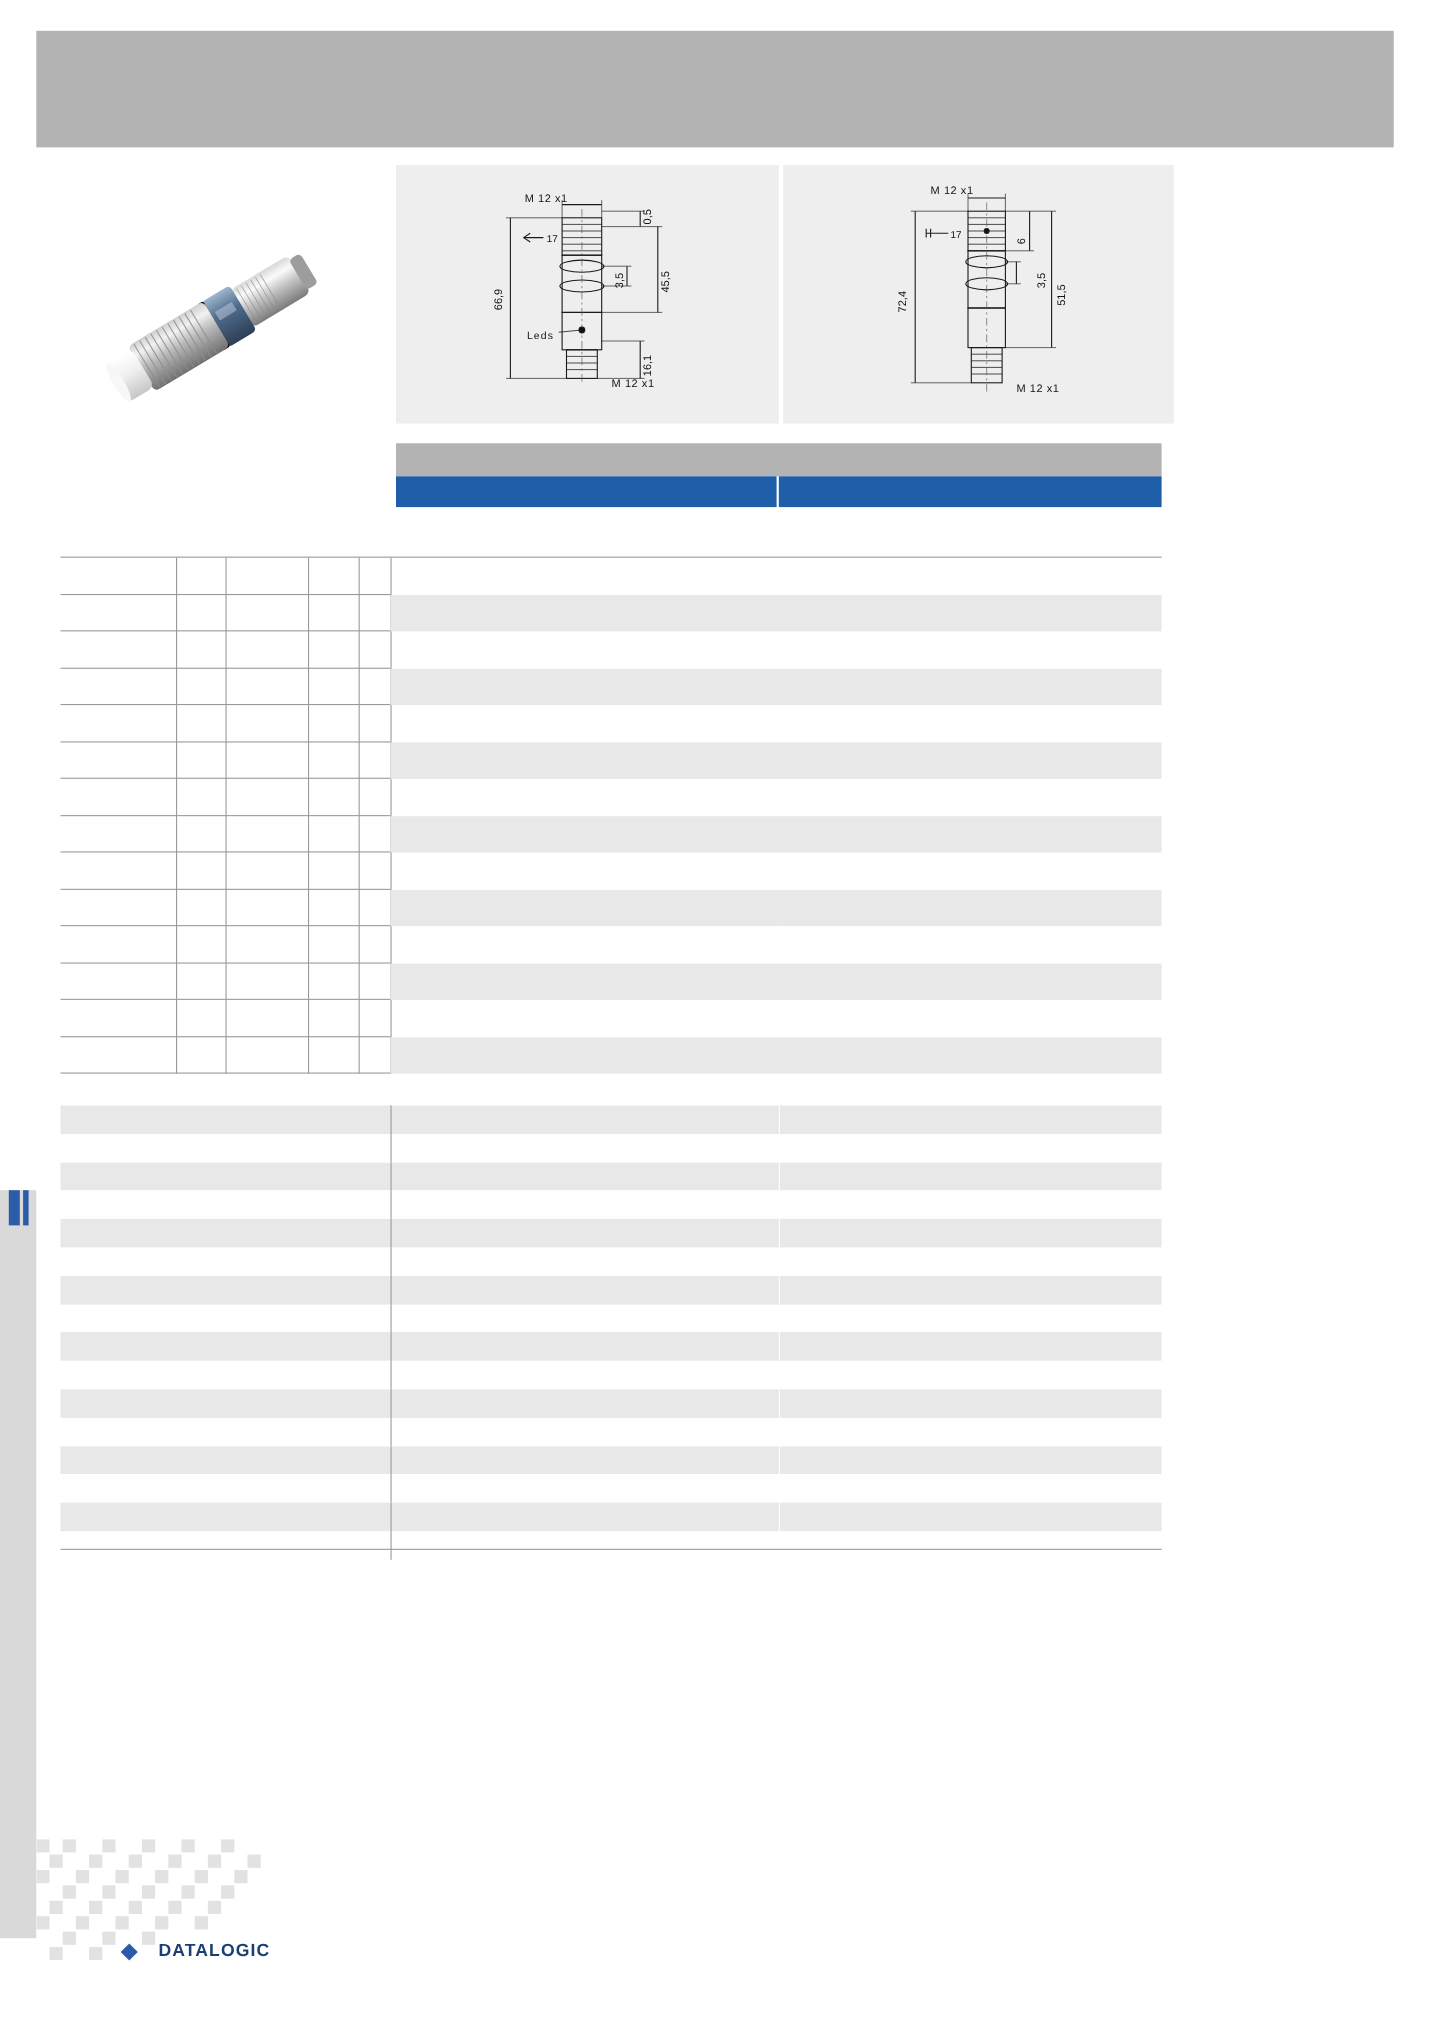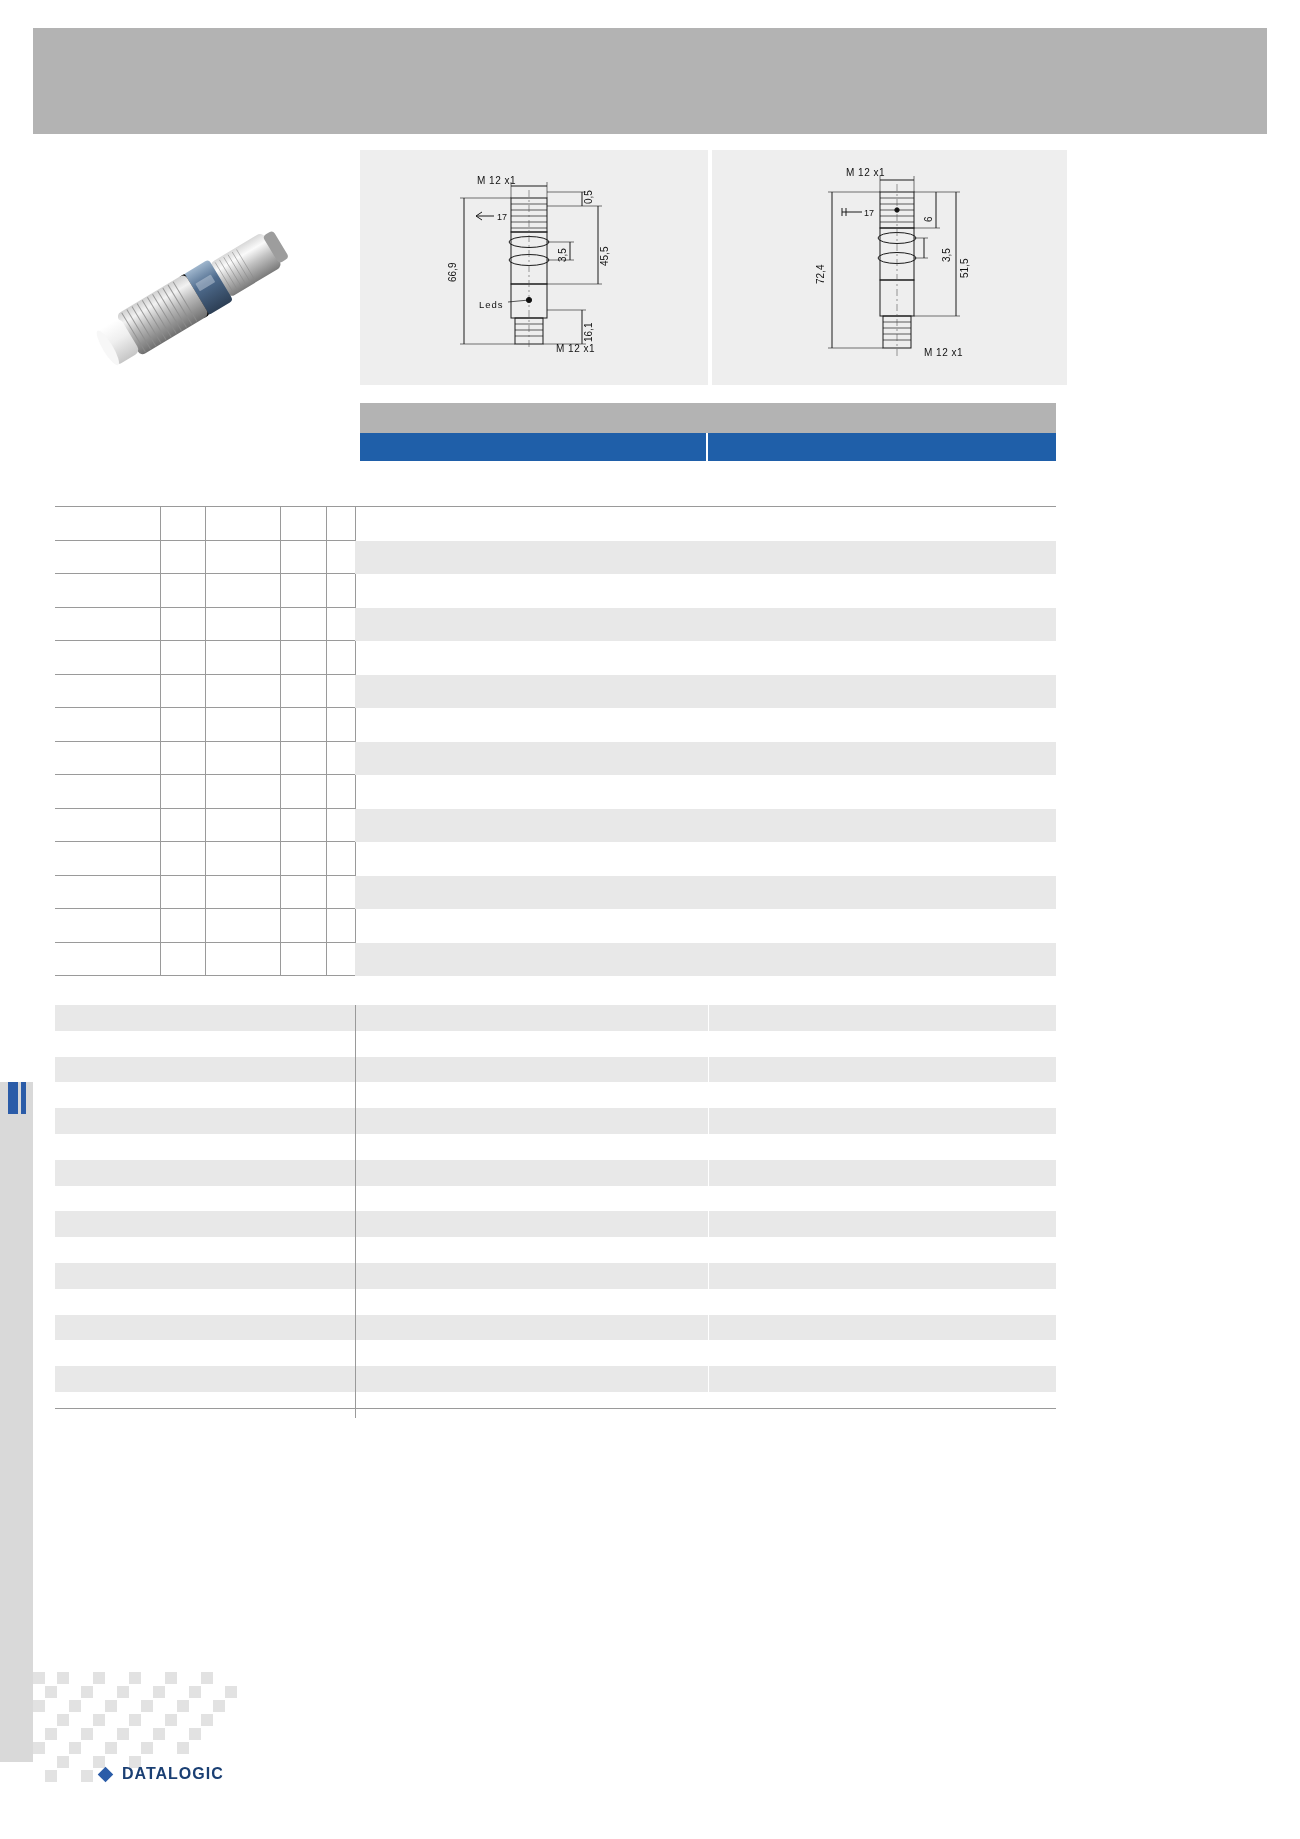--- a/index.html
+++ b/index.html
@@ -185,25 +185,25 @@
   
   .footer-pattern {
     position: absolute;
     left: 33px;
     top: 1672px;
     width: 210px;
     height: 110px;
   }
   .footer-logo {
     position: absolute;
-    left: 100px;
+    left: 112px;
     top: 1765px;
     display: flex;
     align-items: center;
-    gap: 11px;
+    gap: 21px;
   }
   .footer-logo .diamond {
     width: 11px;
     height: 11px;
     background: #2b5ca8;
     transform: rotate(45deg);
   }
   .footer-logo .logotext {
     font-size: 16px;
     font-weight: bold;

